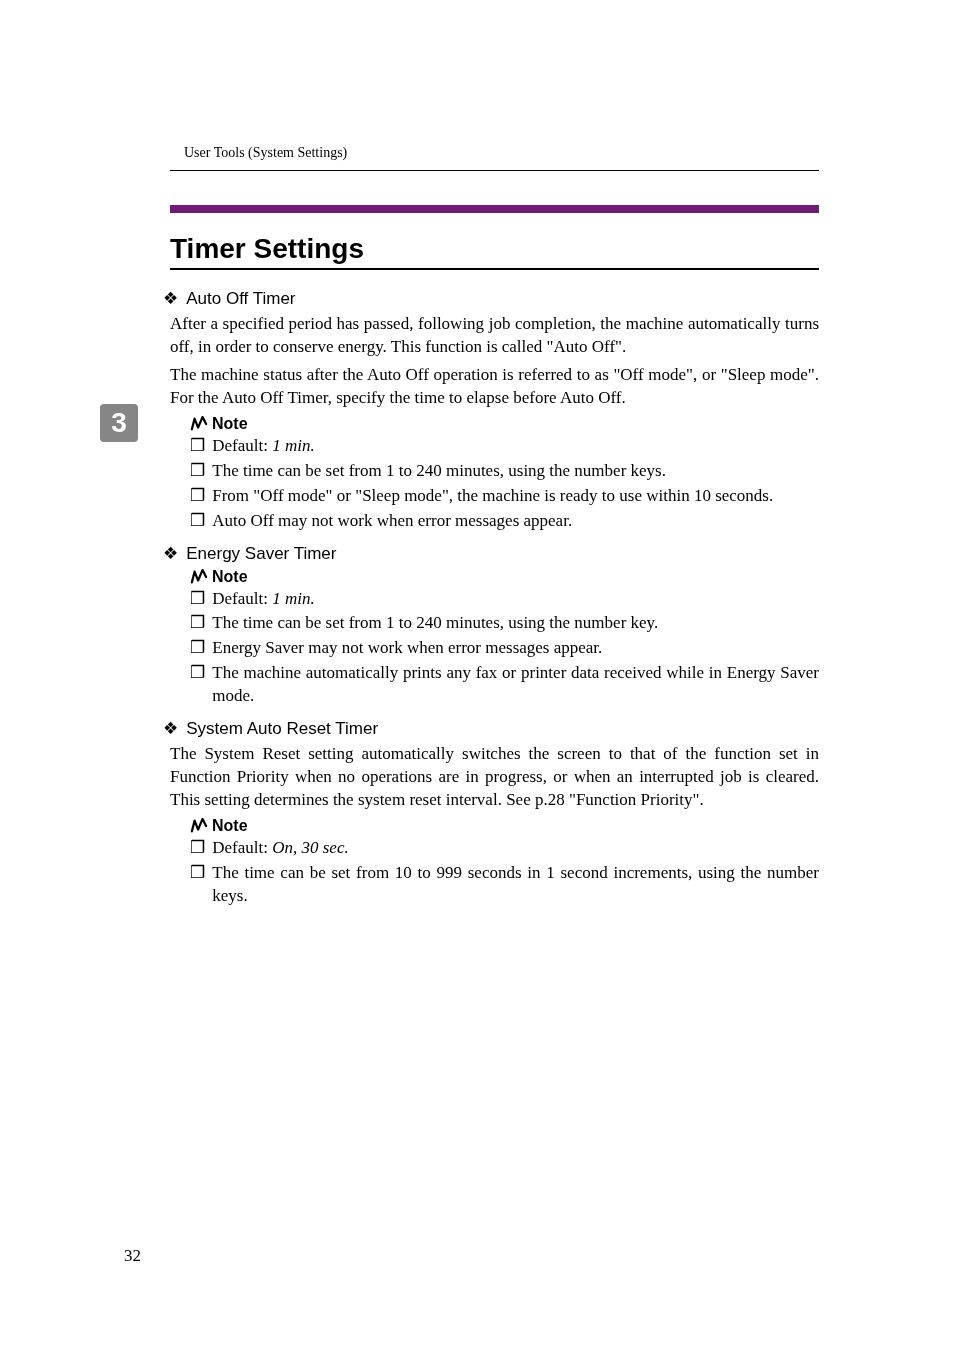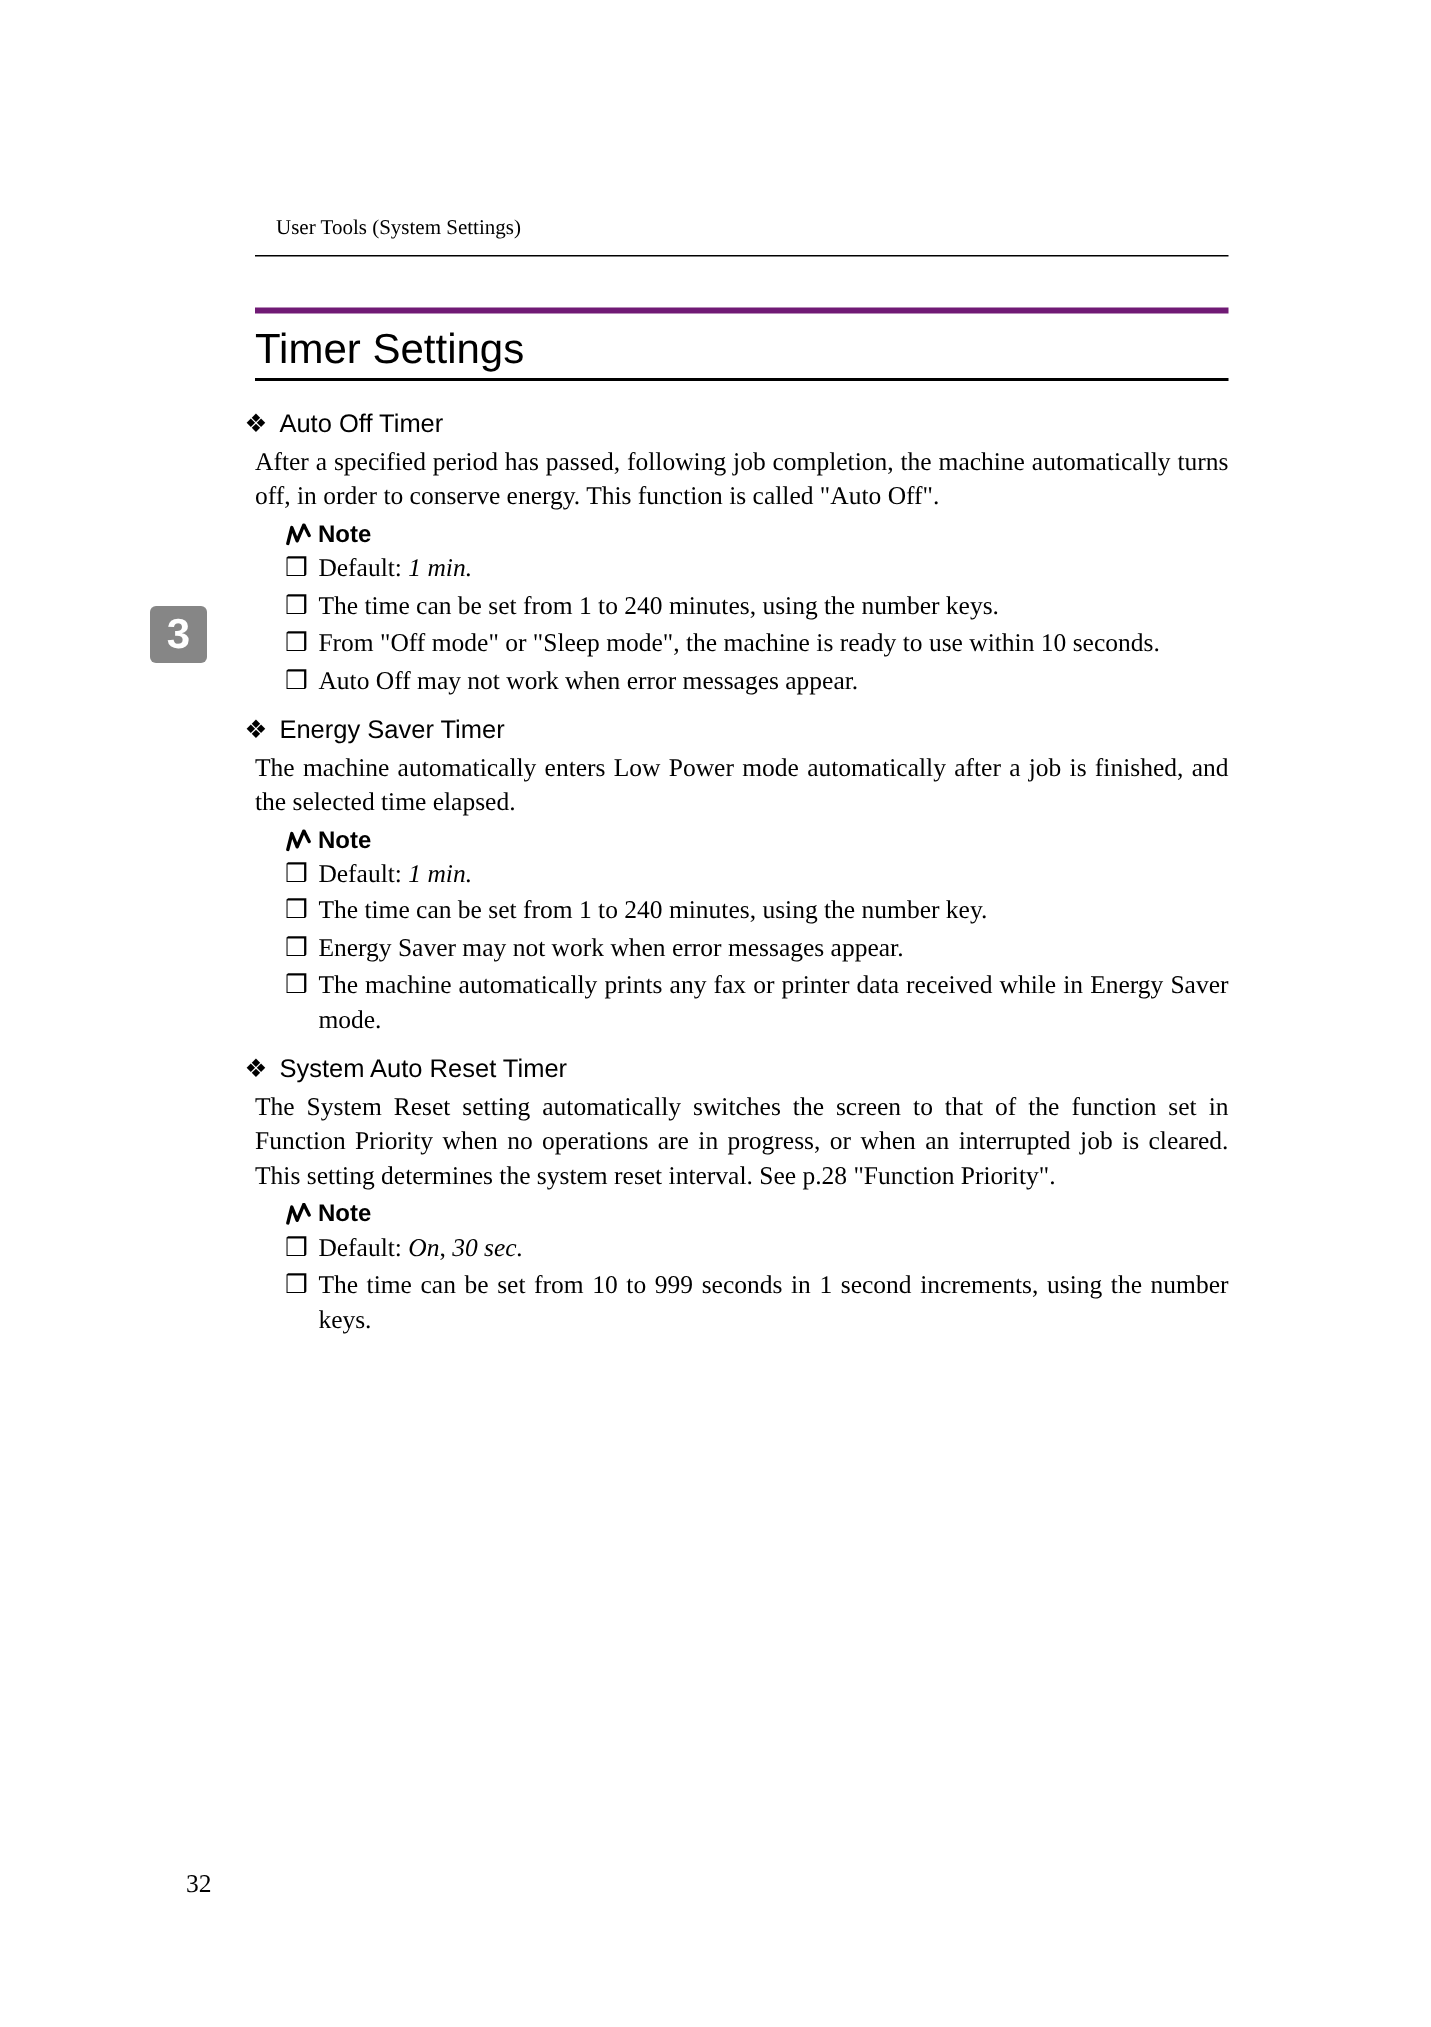--- a/index.html
+++ b/index.html
@@ -45,25 +45,25 @@
       display: flex;
       align-items: center;
       justify-content: center;
       border-radius: 4px;
     }
     .content {
       margin-top: 60px;
     }
     h1.section-title {
       font-family: Arial, Helvetica, sans-serif;
-      font-weight: normal;
+      font-weight: bold;
       font-size: 28px;
-      border-top: 4px solid #701a75;
+      border-top: 8px solid #701a75;
       border-bottom: 2px solid #000;
-      padding: 8px 0 3px 0;
+      padding: 20px 0 3px 0;
       margin-bottom: 18px;
     }
     .item-block {
       margin-bottom: 6px;
     }
     .item-title-row {
       display: flex;
       align-items: baseline;
       margin-bottom: 4px;
       margin-left: -7px;
@@ -146,20 +146,21 @@
 <div class="content">
   <h1 class="section-title">Timer Settings</h1>
 
   <div class="item-block">
     <div class="item-title-row">
       <span class="diamond">❖</span>
       <span class="item-title">Auto Off Timer</span>
     </div>
     <div class="itembody">
       <p class="item-desc">After a specified period has passed, following job completion, the machine automatically turns off, in order to conserve energy. This function is called "Auto Off".</p>
+      <p class="item-desc">The machine status after the Auto Off operation is referred to as "Off mode", or "Sleep mode". For the Auto Off Timer, specify the time to elapse before Auto Off.</p>
       <div class="note-row">
         <svg class="note-icon" viewBox="0 0 20 18">
           <path d="M2 15 L5 3 L9 13 L14 1 L18 9" stroke="#000" stroke-width="2.5" fill="none" stroke-linejoin="round" stroke-linecap="round"></path>
         </svg>
         <span class="note-label">Note</span>
       </div>
       <ul class="note-list">
         <li>
             <span class="bullet">❒</span>
             <span class="li-text"><span>Default: </span><span class="italic">1 min.</span></span>
@@ -179,21 +180,20 @@
       </ul>
     </div>
   </div>
 
   <div class="item-block">
     <div class="item-title-row">
       <span class="diamond">❖</span>
       <span class="item-title">Energy Saver Timer</span>
     </div>
     <div class="itembody">
-      <p class="item-desc">The machine automatically enters Low Power mode automatically after a job is finished, and the selected time elapsed.</p>
       <div class="note-row">
         <svg class="note-icon" viewBox="0 0 20 18">
           <path d="M2 15 L5 3 L9 13 L14 1 L18 9" stroke="#000" stroke-width="2.5" fill="none" stroke-linejoin="round" stroke-linecap="round"></path>
         </svg>
         <span class="note-label">Note</span>
       </div>
       <ul class="note-list">
         <li>
             <span class="bullet">❒</span>
             <span class="li-text"><span>Default: </span><span class="italic">1 min.</span></span>

